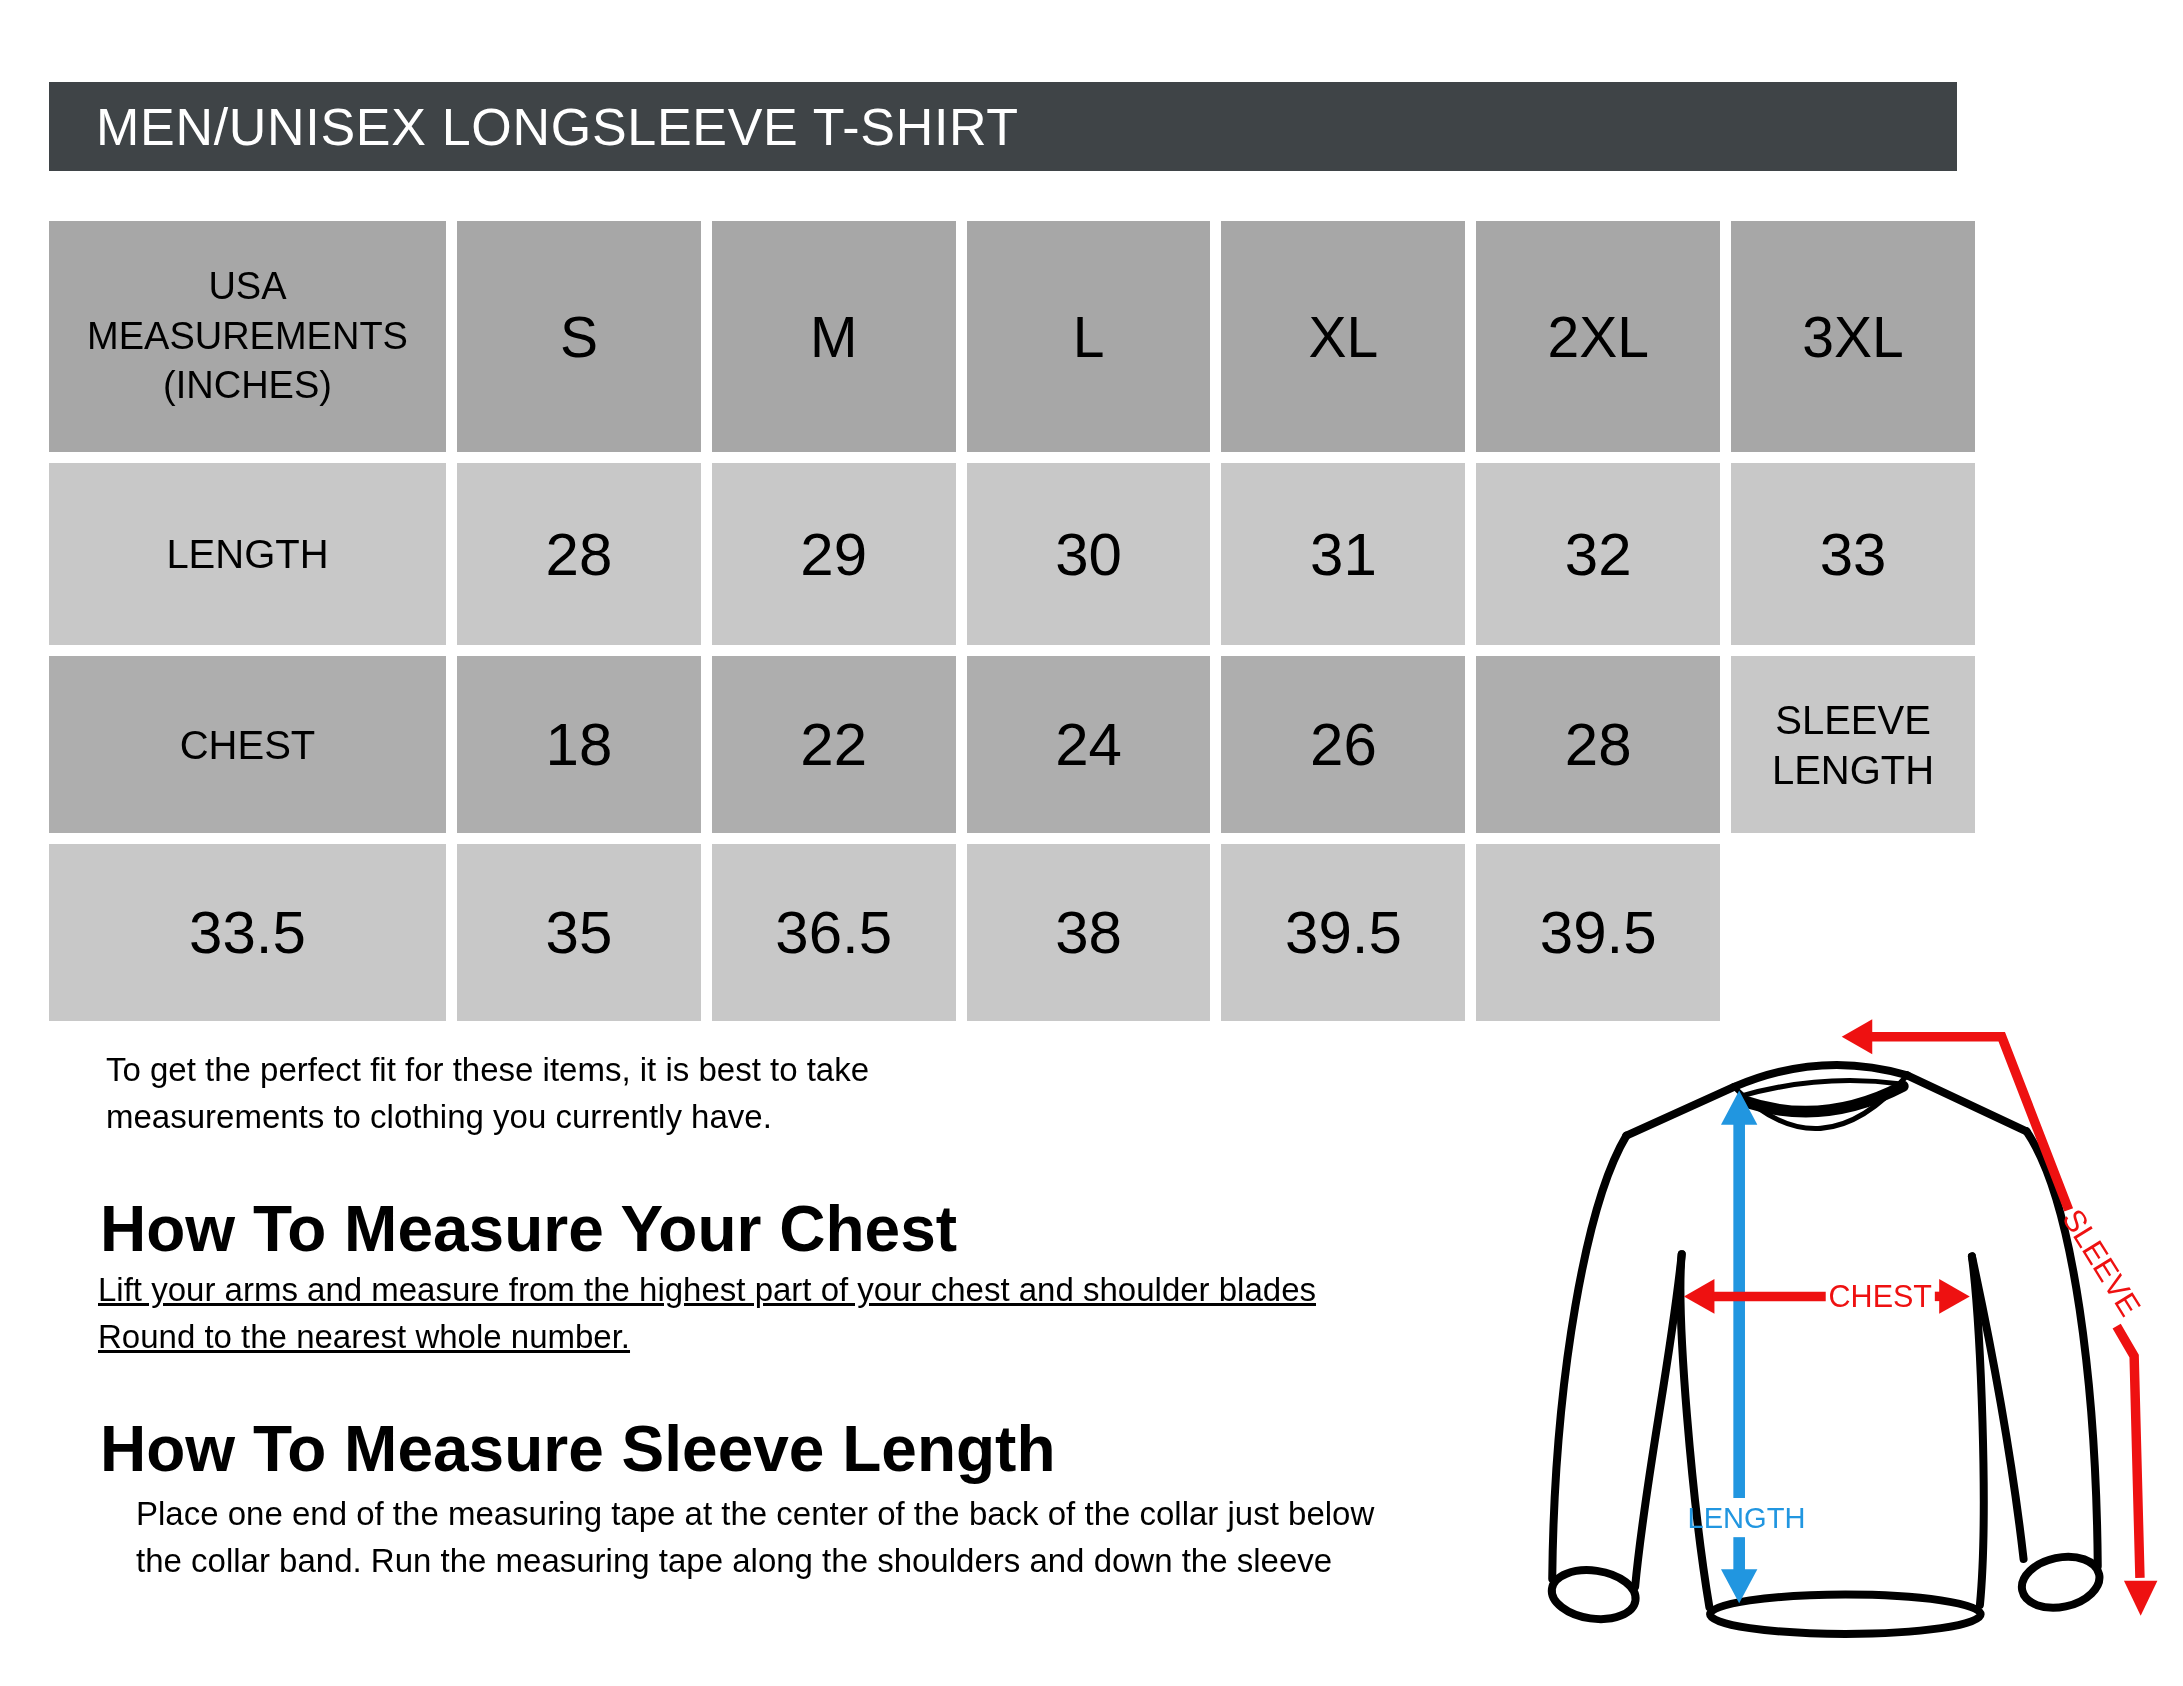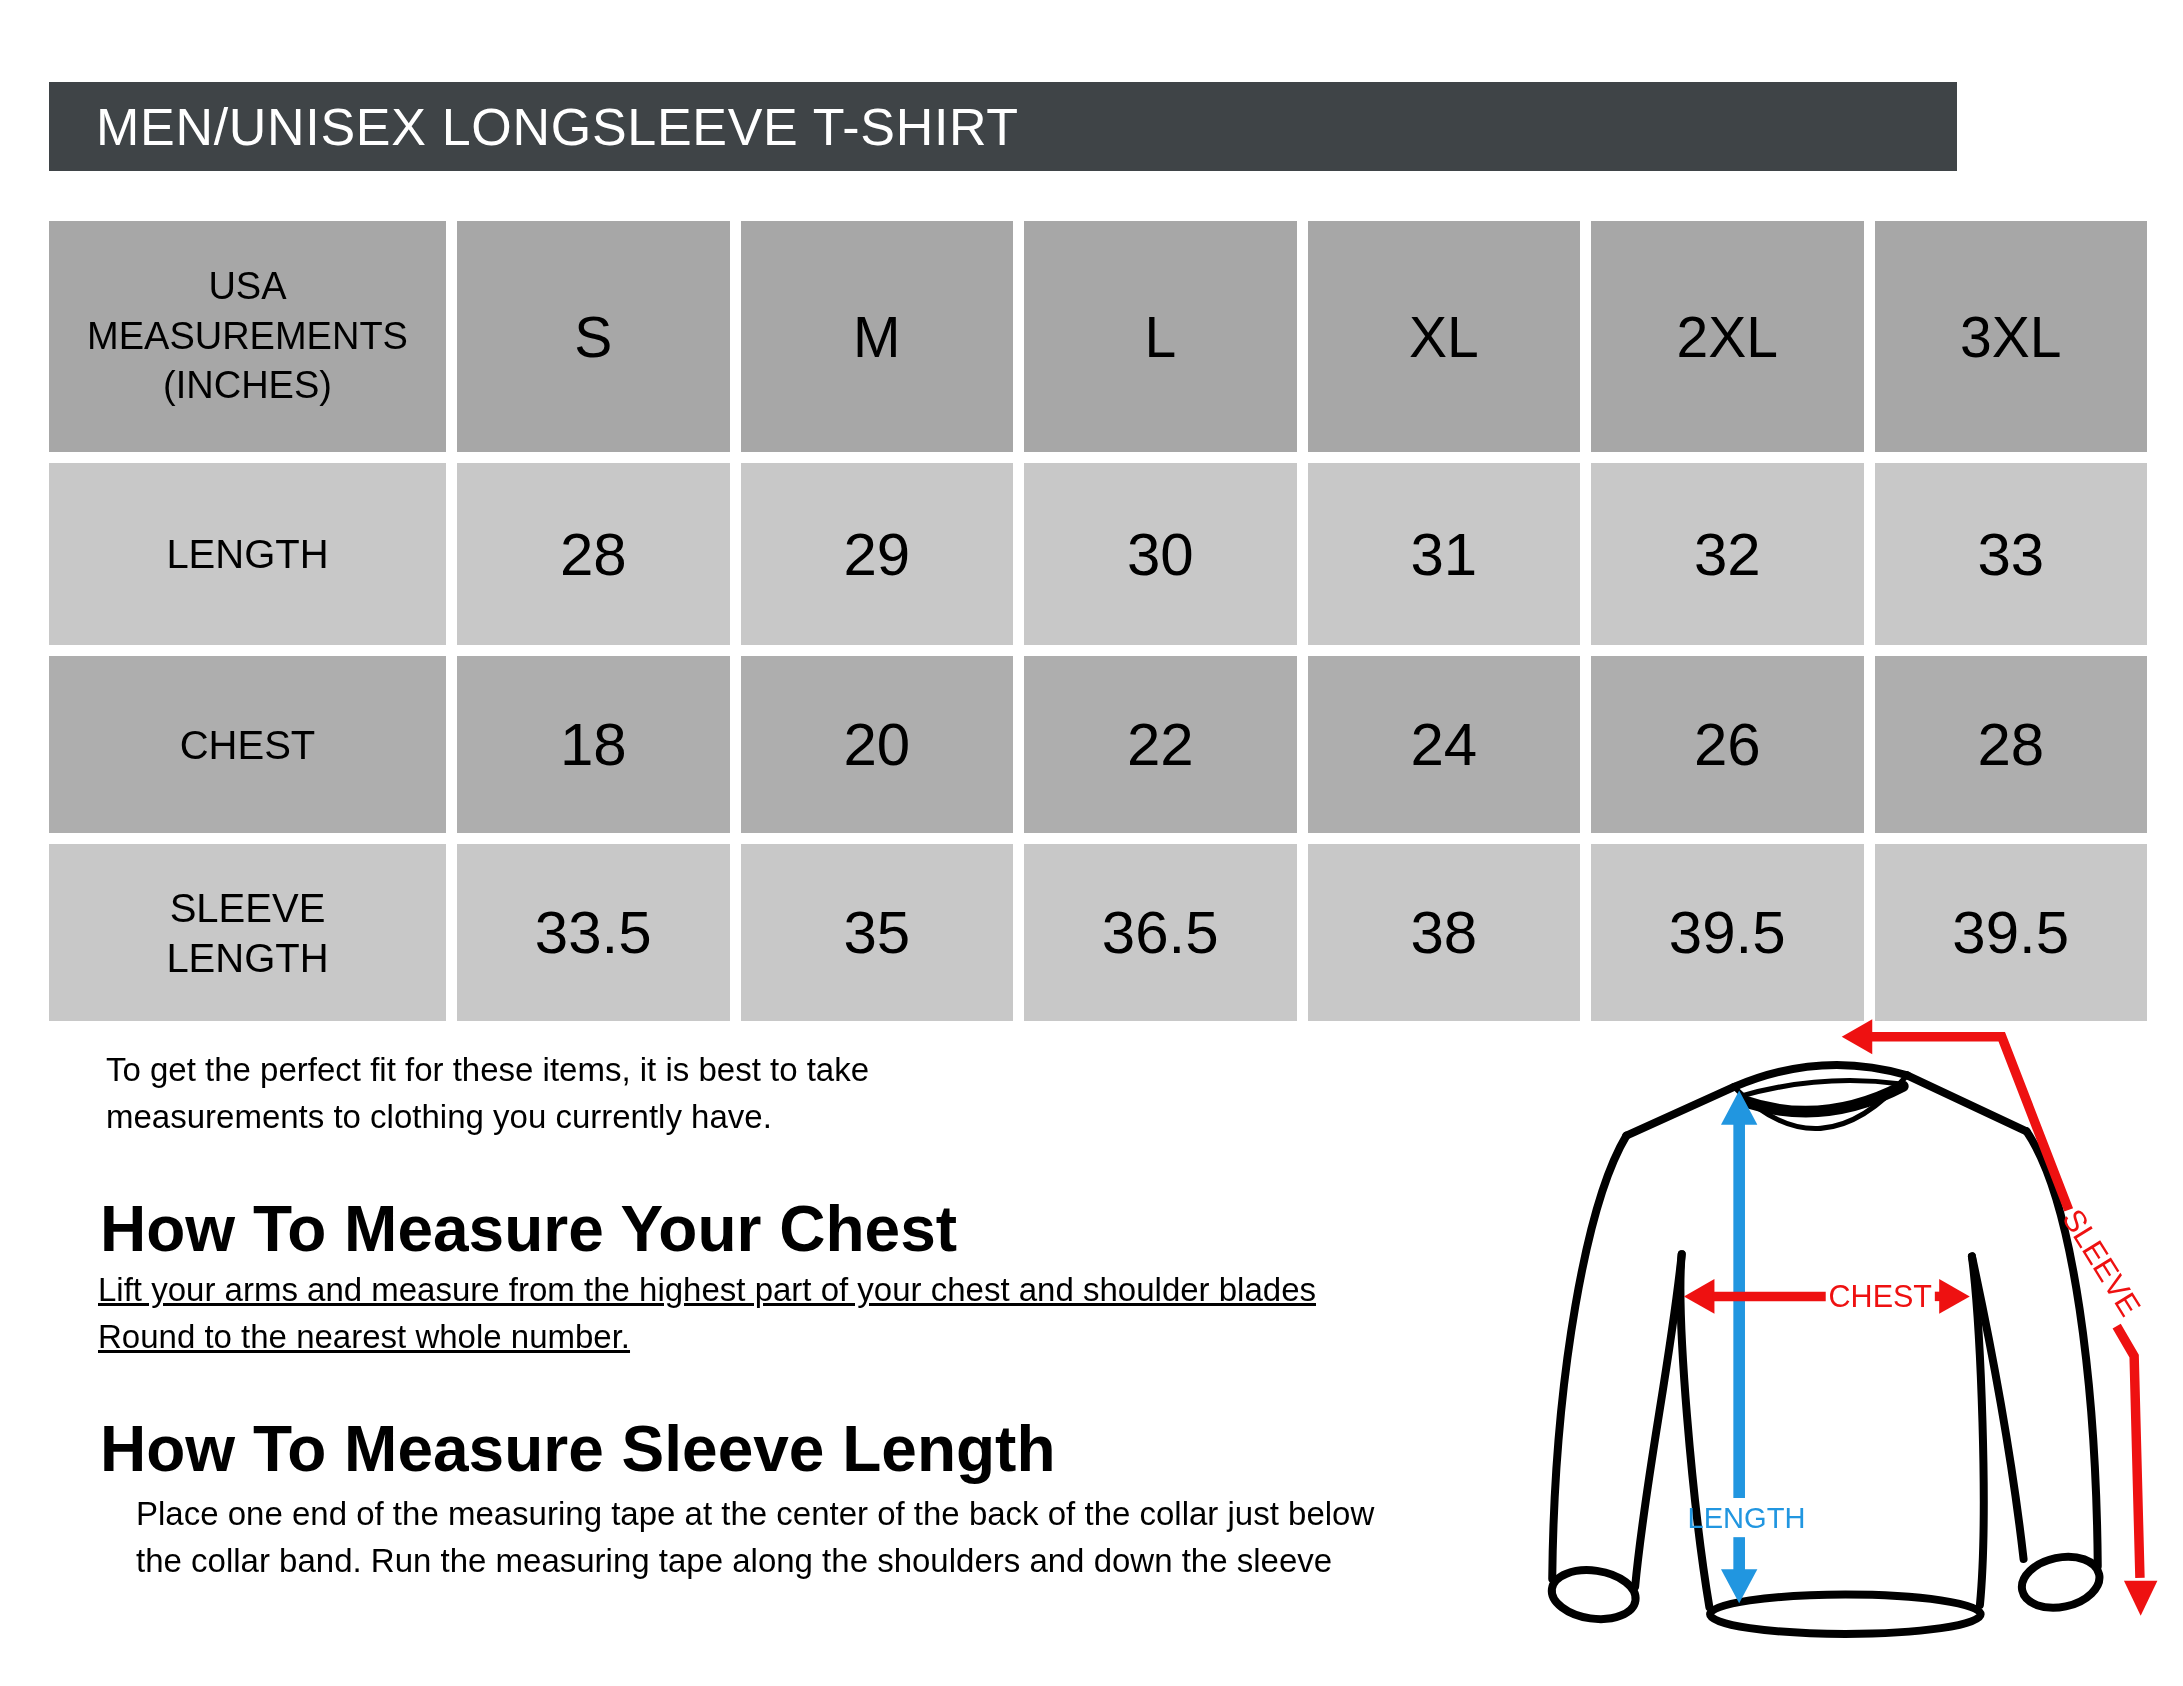--- a/index.html
+++ b/index.html
@@ -17,21 +17,21 @@
     font-family:"Liberation Sans","DejaVu Sans",sans-serif;color:var(--ink);
     overflow:hidden;
   }
   .title-bar{
     position:absolute;left:49px;top:82px;width:1908px;height:89px;
     background:var(--bar);display:flex;align-items:center;
     box-sizing:border-box;padding-left:47px;
   }
   .title-bar span{color:#ffffff;font-size:52px;letter-spacing:0.7px;}
   .size-table{
-    position:absolute;left:49px;top:221px;width:2098px;
+    position:absolute;left:49px;top:221px;width:1926px;
     display:grid;grid-template-columns:397px repeat(6,1fr);
     grid-template-rows:231px 182px 177px 177px;gap:11px;background:#ffffff;
   }
   .cell{display:flex;align-items:center;justify-content:center;text-align:center;}
   .r1{background:var(--row-dark);}
   .r2{background:var(--row-light);}
   .r3{background:var(--row-med);}
   .r4{background:var(--row-light);}
   .corner{font-size:38px;line-height:1.3;white-space:pre-line;}
   .size-letter{font-size:57px;}
@@ -77,21 +77,20 @@
   <div class="cell r2 row-label">LENGTH</div>
   <div class="cell r2 value">28</div>
   <div class="cell r2 value">29</div>
   <div class="cell r2 value">30</div>
   <div class="cell r2 value">31</div>
   <div class="cell r2 value">32</div>
   <div class="cell r2 value">33</div>
 
   <div class="cell r3 row-label">CHEST</div>
   <div class="cell r3 value">18</div>
-  <div class="cell r3 value">20</div>
   <div class="cell r3 value">22</div>
   <div class="cell r3 value">24</div>
   <div class="cell r3 value">26</div>
   <div class="cell r3 value">28</div>
 
   <div class="cell r4 row-label">SLEEVE
 LENGTH</div>
   <div class="cell r4 value">33.5</div>
   <div class="cell r4 value">35</div>
   <div class="cell r4 value">36.5</div>

